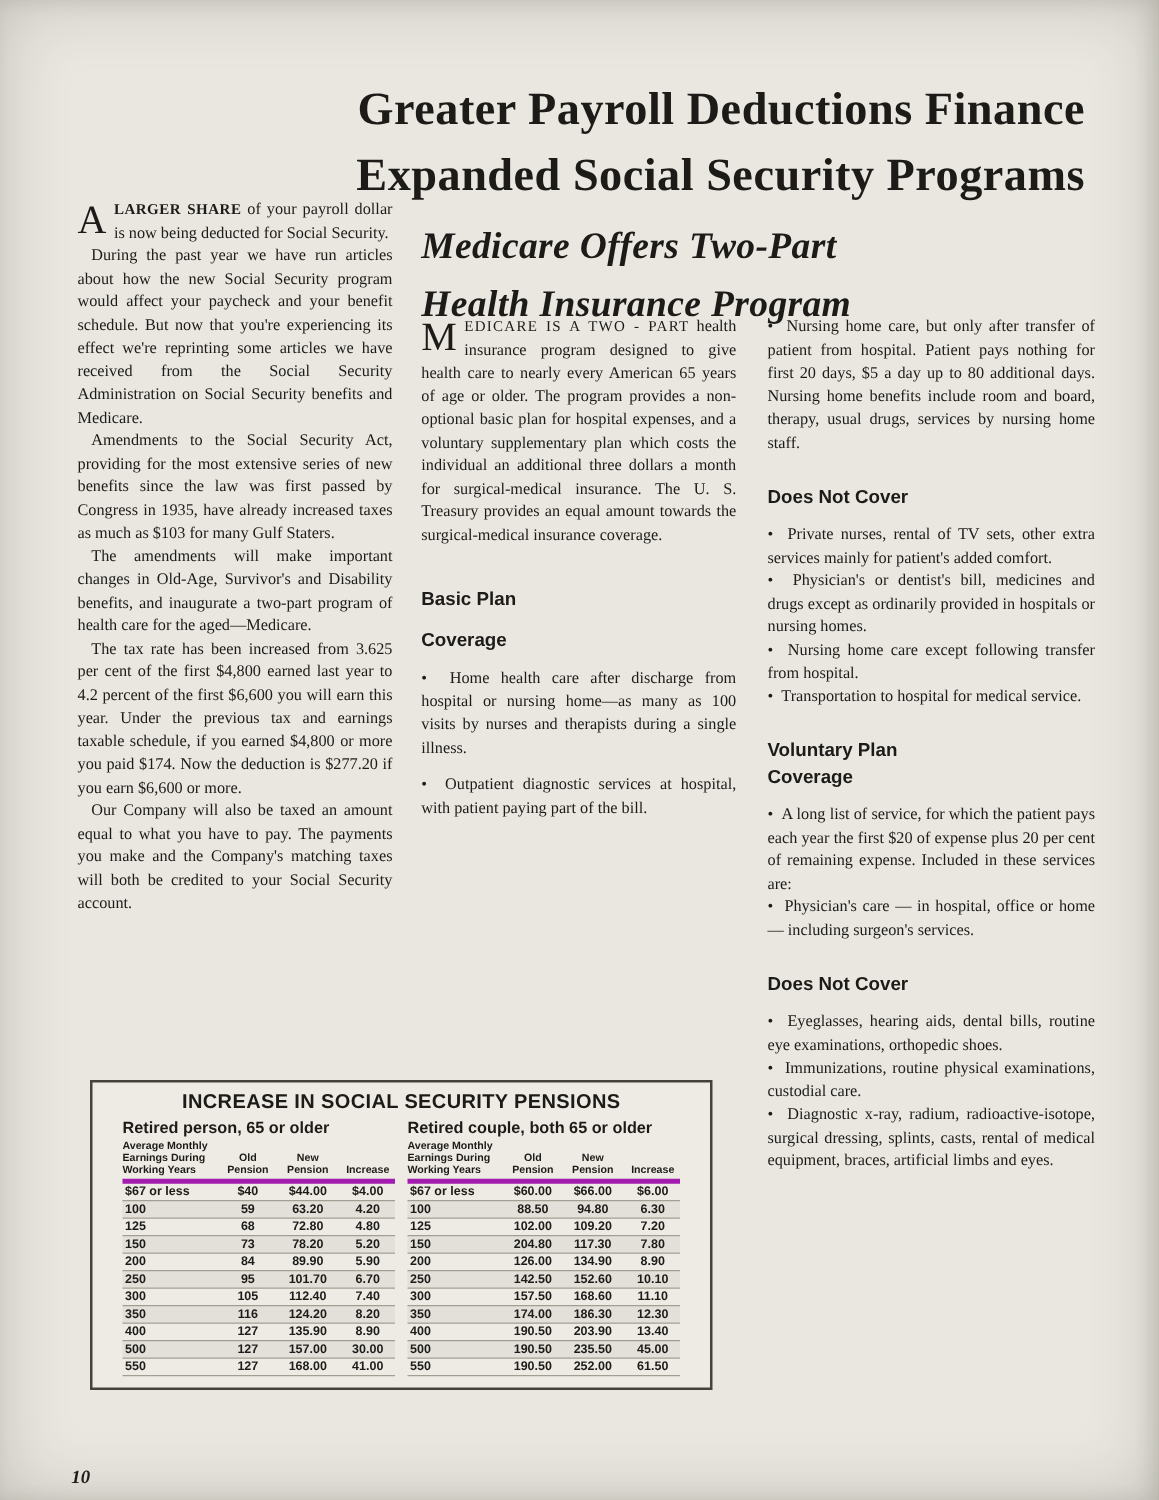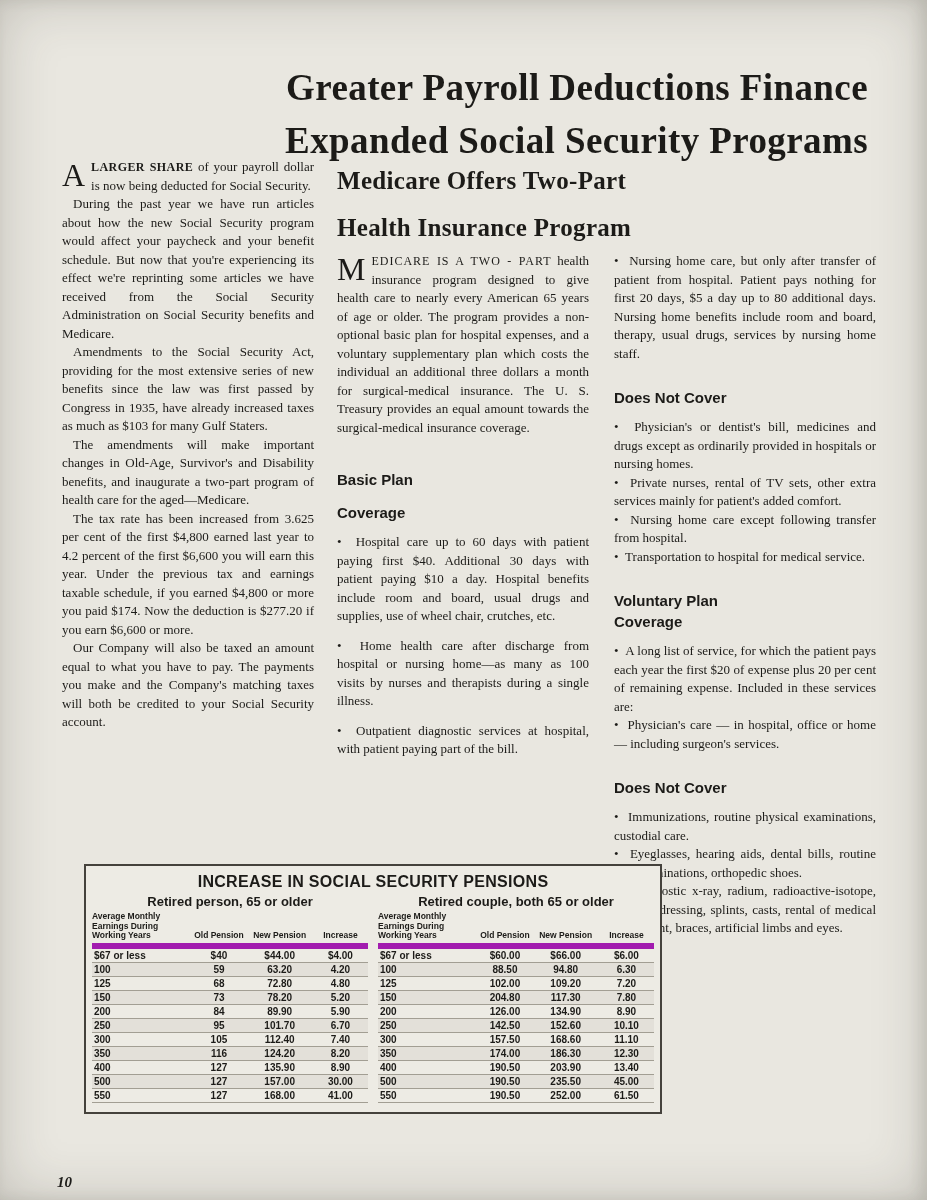--- a/index.html
+++ b/index.html
@@ -36,22 +36,22 @@
     text-align:right;
   }
   .headline span{display:block;}
 
   .col{position:absolute;font-size:13px;line-height:18.5px;text-align:justify;}
   .col-left{left:62px;top:158px;width:252px;}
   .col-mid{left:337px;top:252px;width:252px;}
   .col-right{left:614px;top:252px;width:262px;}
 
   .medicare-title{
-    position:absolute;left:337px;top:136px;width:560px;
-    font-size:25px;line-height:47px;font-weight:700;letter-spacing:.3px;
+    position:absolute;left:337px;top:148px;width:560px;
+    font-size:30px;line-height:47px;font-weight:700;letter-spacing:.3px;font-style:italic;
   }
   .medicare-title span{display:block;}
 
   p{margin:0;}
   .para{text-indent:11px;margin:0;}
   .lead{margin:0;}
   .dropcap{
     float:left;
     font-size:32px;line-height:31px;
     padding:2px 6px 0 0;
@@ -67,40 +67,40 @@
   .sec-head.tight-top{margin-top:12px;}
   .sec-head.gap-lg{margin-top:32px;}
   .sec-head span{display:block;}
 
   .bullets-spaced p{margin:0 0 11px;}
   .bullets-tight p{margin:0;}
   .bullet::before{content:"\2022\00a0\00a0";}
 
   
   .table-box{
-    position:absolute;left:84px;top:864px;width:578px;
+    position:absolute;left:72px;top:864px;width:498px;
     background:#edebe4;
     border:2px solid var(--color-border);
-    padding:7px 6px 9px;
+    padding:7px 24px 9px;
     font-family:"Liberation Sans","DejaVu Sans",sans-serif;
   }
   .table-title{
     text-align:center;font-weight:700;font-size:16px;letter-spacing:.3px;
     margin-bottom:3px;
   }
   .table-halves{display:flex;gap:10px;}
   .half{width:50%;}
   .half .subtitle{
-    text-align:center;font-weight:700;font-size:13px;margin-bottom:3px;
+    text-align:left;font-weight:700;font-size:13px;margin-bottom:3px;
   }
   .half table{width:100%;border-collapse:collapse;table-layout:fixed;}
   .half th{
     font-size:8.5px;line-height:9.5px;font-weight:700;
     vertical-align:bottom;padding:0 0 2px;
-    border-bottom:6px solid #a21caf;
+    border-bottom:4px solid #a21caf;
     text-align:center;
   }
   .half th.c0{text-align:left;width:36%;}
   .half th.c1{width:20%;text-align:center;}
   .half th.c2{width:24%;}
   .half th.c3{width:20%;}
   .half td{
     font-size:10px;font-weight:700;height:14px;line-height:13px;
     border-bottom:1px solid var(--color-rule);
     text-align:center;padding:0;
@@ -145,52 +145,51 @@
     <span>Health Insurance Program</span>
   </h2>
 
   <div class="col col-mid">
     <p class="lead">
       <span class="dropcap">M</span><span class="caps">EDICARE IS A TWO - PART</span><span> health insurance program designed to give health care to nearly every American 65 years of age or older. The program provides a non-optional basic plan for hospital expenses, and a voluntary supplementary plan which costs the individual an additional three dollars a month for surgical-medical insurance. The U. S. Treasury provides an equal amount towards the surgical-medical insurance coverage.</span>
     </p>
     <h3 class="sec-head gap-lg">Basic Plan</h3>
     <h3 class="sec-head tight-top">Coverage</h3>
     <div class="bullets-spaced">
-        <p class="bullet">Hospital care up to 60 days with patient paying first $40. Additional 30 days with patient paying $10 a day. Hospital benefits include room and board, usual drugs and supplies, use of wheel chair, crutches, etc.</p>
         <p class="bullet">Home health care after discharge from hospital or nursing home—as many as 100 visits by nurses and therapists during a single illness.</p>
         <p class="bullet">Outpatient diagnostic services at hospital, with patient paying part of the bill.</p>
       </div>
   </div>
 
   <div class="col col-right">
     <div class="bullets-spaced">
         <p class="bullet">Nursing home care, but only after transfer of patient from hospital. Patient pays nothing for first 20 days, $5 a day up to 80 additional days. Nursing home benefits include room and board, therapy, usual drugs, services by nursing home staff.</p>
       </div>
 
     <h3 class="sec-head">Does Not Cover</h3>
     <div class="bullets-tight">
+        <p class="bullet">Private nurses, rental of TV sets, other extra services mainly for patient's added comfort.</p>
         <p class="bullet">Physician's or dentist's bill, medicines and drugs except as ordinarily provided in hospitals or nursing homes.</p>
-        <p class="bullet">Private nurses, rental of TV sets, other extra services mainly for patient's added comfort.</p>
         <p class="bullet">Nursing home care except following transfer from hospital.</p>
         <p class="bullet">Transportation to hospital for medical service.</p>
       </div>
 
     <h3 class="sec-head">
       <span>Voluntary Plan</span>
       <span>Coverage</span>
     </h3>
     <div class="bullets-tight">
         <p class="bullet">A long list of service, for which the patient pays each year the first $20 of expense plus 20 per cent of remaining expense. Included in these services are:</p>
         <p class="bullet">Physician's care — in hospital, office or home — including surgeon's services.</p>
       </div>
 
     <h3 class="sec-head">Does Not Cover</h3>
     <div class="bullets-tight">
+        <p class="bullet">Eyeglasses, hearing aids, dental bills, routine eye examinations, orthopedic shoes.</p>
         <p class="bullet">Immunizations, routine physical examinations, custodial care.</p>
-        <p class="bullet">Eyeglasses, hearing aids, dental bills, routine eye examinations, orthopedic shoes.</p>
         <p class="bullet">Diagnostic x-ray, radium, radioactive-isotope, surgical dressing, splints, casts, rental of medical equipment, braces, artificial limbs and eyes.</p>
       </div>
   </div>
 
   <div class="table-box">
     <div class="table-title">INCREASE IN SOCIAL SECURITY PENSIONS</div>
     <div class="table-halves">
       <div class="half">
         <div class="subtitle">Retired person, 65 or older</div>
         <table>

